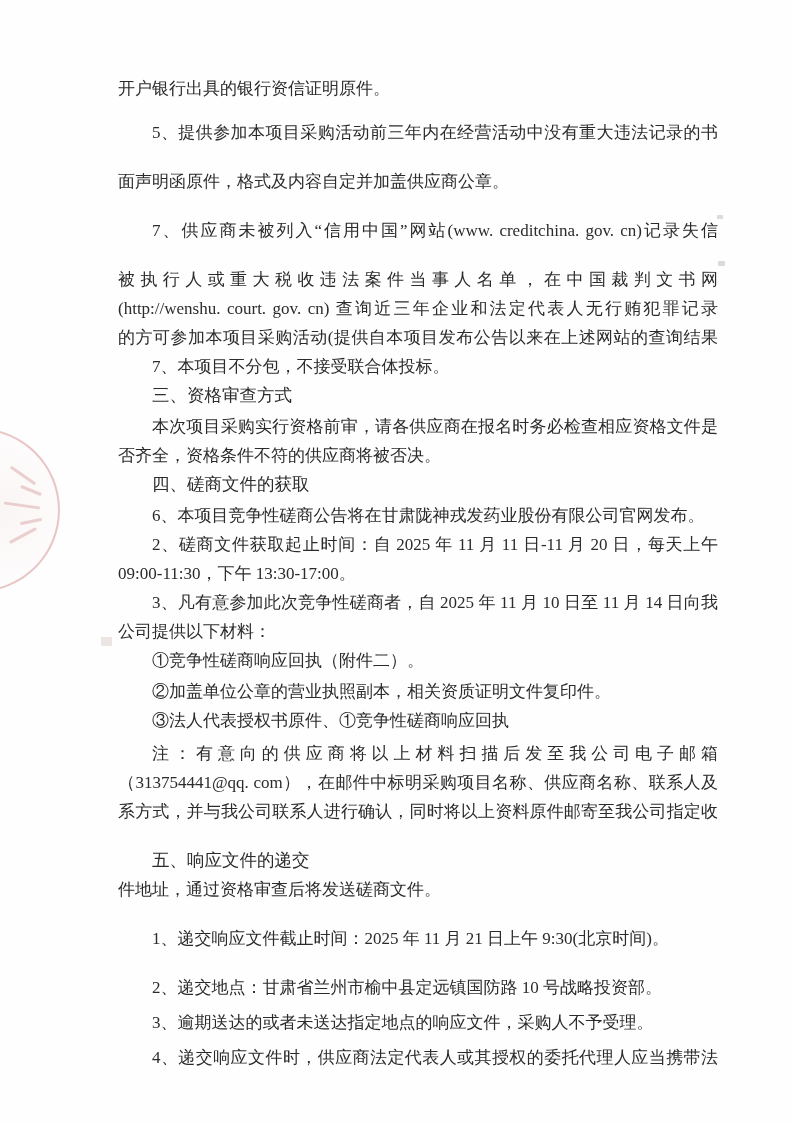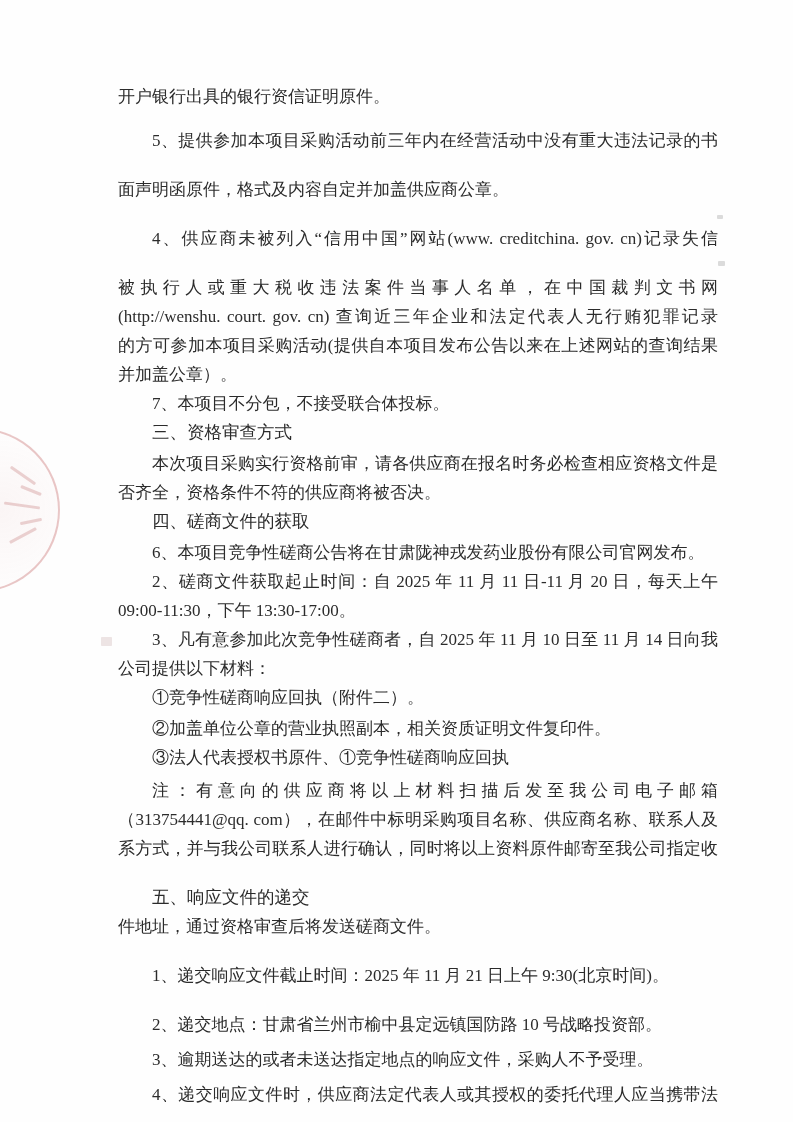--- a/index.html
+++ b/index.html
@@ -2,21 +2,21 @@
 <html><head>
 <meta charset="utf-8">
 <style>
   html,body{margin:0;padding:0;background:#e8e8e8;}
   .page{
     position:relative;width:793px;height:1122px;margin:0 auto;
     background:#fefefe;overflow:hidden;
     font-family:"Liberation Serif","DejaVu Serif",serif;
     color:#2b2b2b;
   }
-  .content{position:absolute;left:118px;top:82px;width:600px;font-size:17px;}
+  .content{position:absolute;left:118px;top:74px;width:600px;font-size:17px;}
   .line{height:29px;line-height:29px;white-space:nowrap;}
   .j{white-space:normal;text-align:justify;text-align-last:justify;overflow:hidden;}
   .indent{padding-left:34px;}
   .b{font-weight:normal;font-family:"Liberation Sans","DejaVu Sans",sans-serif;font-size:17.5px;}
   .mt2{margin-top:2px}.mt3{margin-top:20px}.mt4{margin-top:4px}
   .mt5{margin-top:20px}.mt6{margin-top:6px}.mt15{margin-top:15px}
   
   .seal{
     position:absolute;left:-104px;top:428px;width:160px;height:160px;
     border-radius:50%;border:2px solid rgba(201,110,110,0.38);
@@ -48,25 +48,24 @@
   </div>
 
   <div class="speck s1"></div>
   <div class="speck s2"></div>
   <div class="speck s3"></div>
 
   <div class="content">
     <div class="line">开户银行出具的银行资信证明原件。</div>
     <div class="line indent j mt15">5、提供参加本项目采购活动前三年内在经营活动中没有重大违法记录的书</div>
     <div class="line mt3">面声明函原件，格式及内容自定并加盖供应商公章。</div>
-    <div class="line indent j mt3">4、供应商未被列入“信用中国”网站(www. creditchina. gov. cn)记录失信</div>
+    <div class="line indent j mt3">7、供应商未被列入“信用中国”网站(www. creditchina. gov. cn)记录失信</div>
     <div class="line j mt3">被执行人或重大税收违法案件当事人名单，在中国裁判文书网</div>
     <div class="line j">(http://wenshu. court. gov. cn) 查询近三年企业和法定代表人无行贿犯罪记录</div>
     <div class="line j">的方可参加本项目采购活动(提供自本项目发布公告以来在上述网站的查询结果</div>
-    <div class="line">并加盖公章）。</div>
     <div class="line indent">7、本项目不分包，不接受联合体投标。</div>
     <div class="line indent b">三、资格审查方式</div>
     <div class="line indent j mt2">本次项目采购实行资格前审，请各供应商在报名时务必检查相应资格文件是</div>
     <div class="line">否齐全，资格条件不符的供应商将被否决。</div>
     <div class="line indent b">四、磋商文件的获取</div>
     <div class="line indent mt2">6、本项目竞争性磋商公告将在甘肃陇神戎发药业股份有限公司官网发布。</div>
     <div class="line indent j">2、磋商文件获取起止时间：自 2025 年 11 月 11 日-11 月 20 日，每天上午</div>
     <div class="line">09:00-11:30，下午 13:30-17:00。</div>
     <div class="line indent j">3、凡有意参加此次竞争性磋商者，自 2025 年 11 月 10 日至 11 月 14 日向我</div>
     <div class="line">公司提供以下材料：</div>

